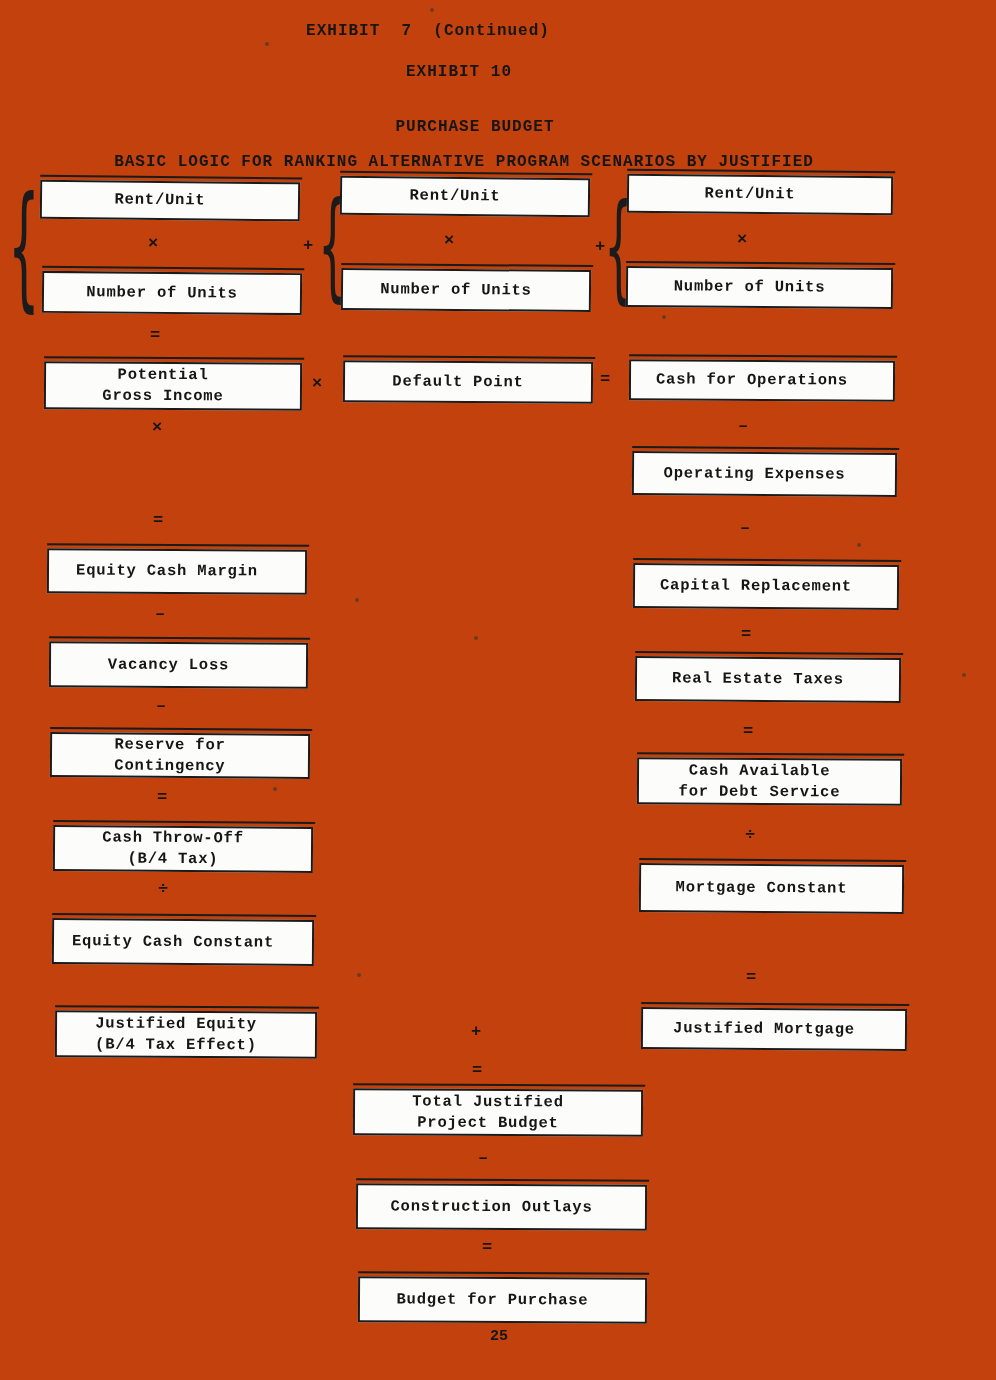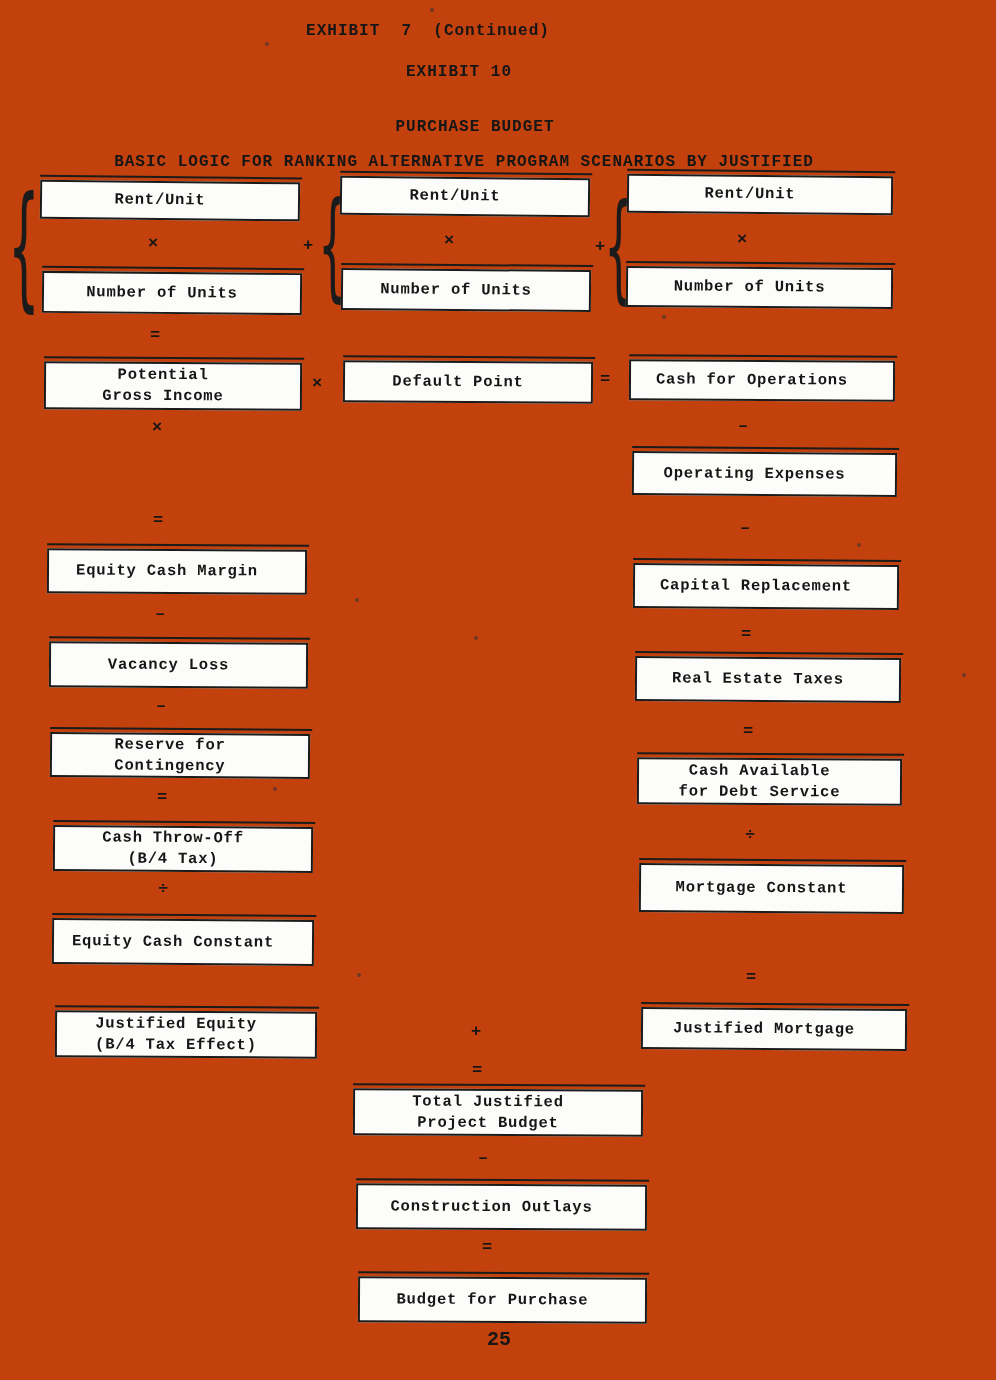--- a/index.html
+++ b/index.html
@@ -29,21 +29,21 @@
     font-weight:bold;font-size:17px;line-height:1;
   }
   .brace{
     position:absolute;font-family:"DejaVu Sans",sans-serif;font-weight:400;
     font-size:100px;line-height:1;color:#1b1b1b;
     transform-origin:left top;transform:scale(.5,1.35);
   }
   .brace.small{transform:scale(.46,1.18);}
   .pagenum{
     position:absolute;transform:translateX(-50%);
-    font-weight:bold;font-size:20px;
+    font-weight:bold;font-size:15px;
   }
   .dot{
     position:absolute;width:4px;height:4px;border-radius:50%;
     background:#333;opacity:.6;
   }
 </style>
 </head>
 <body>
 
 <div class="page">

